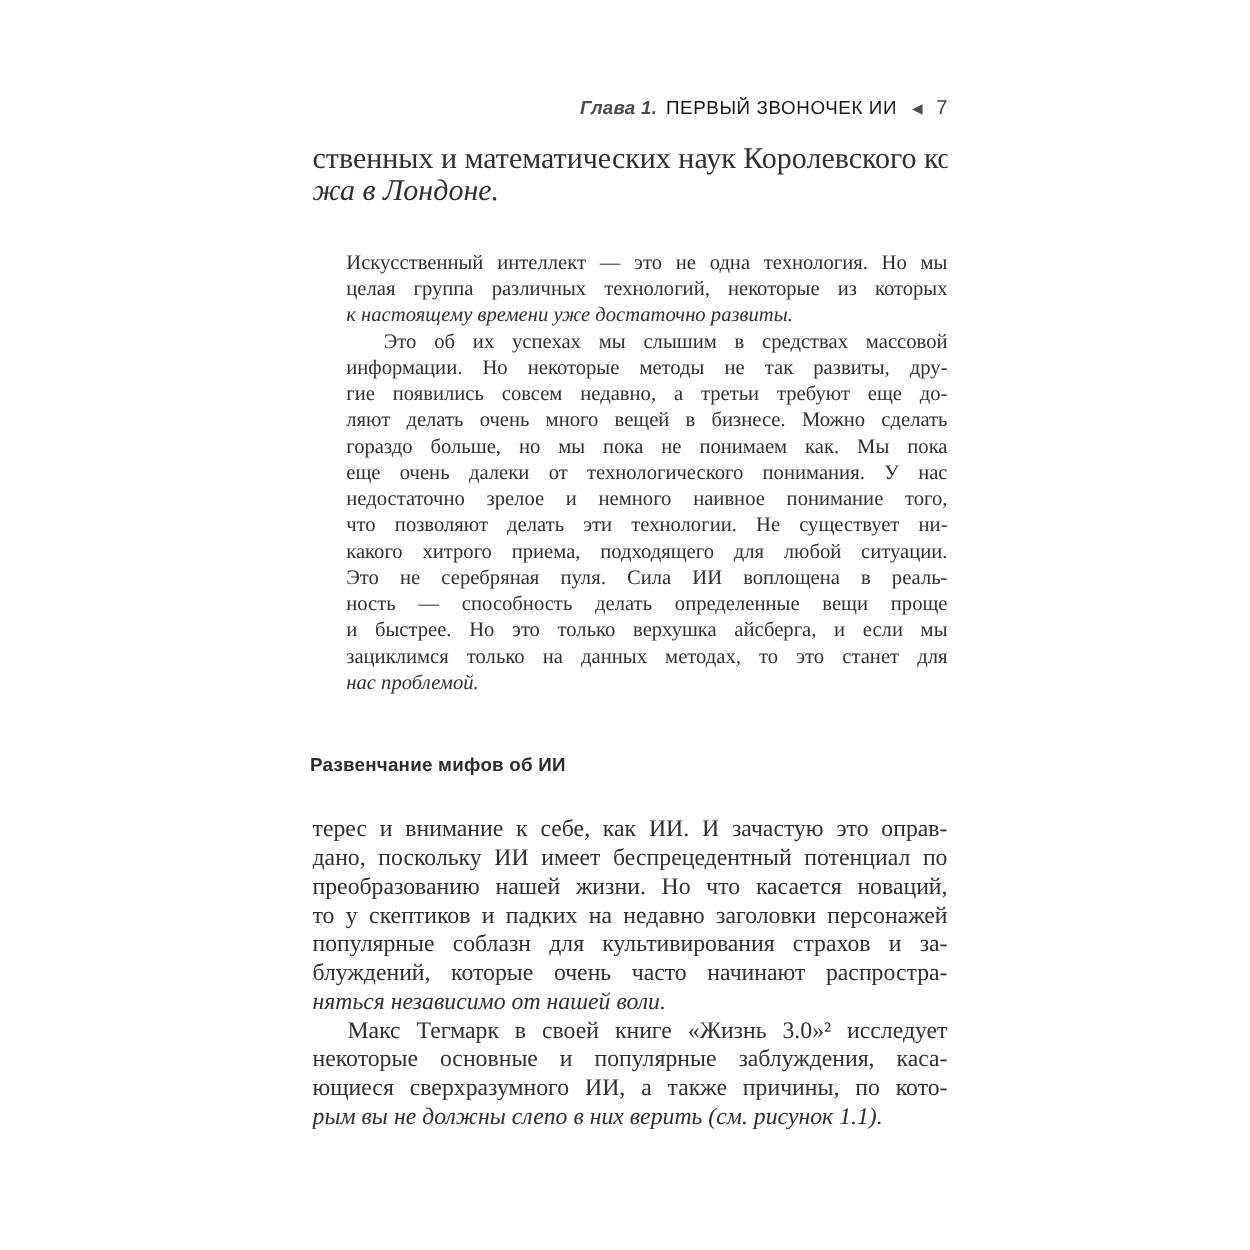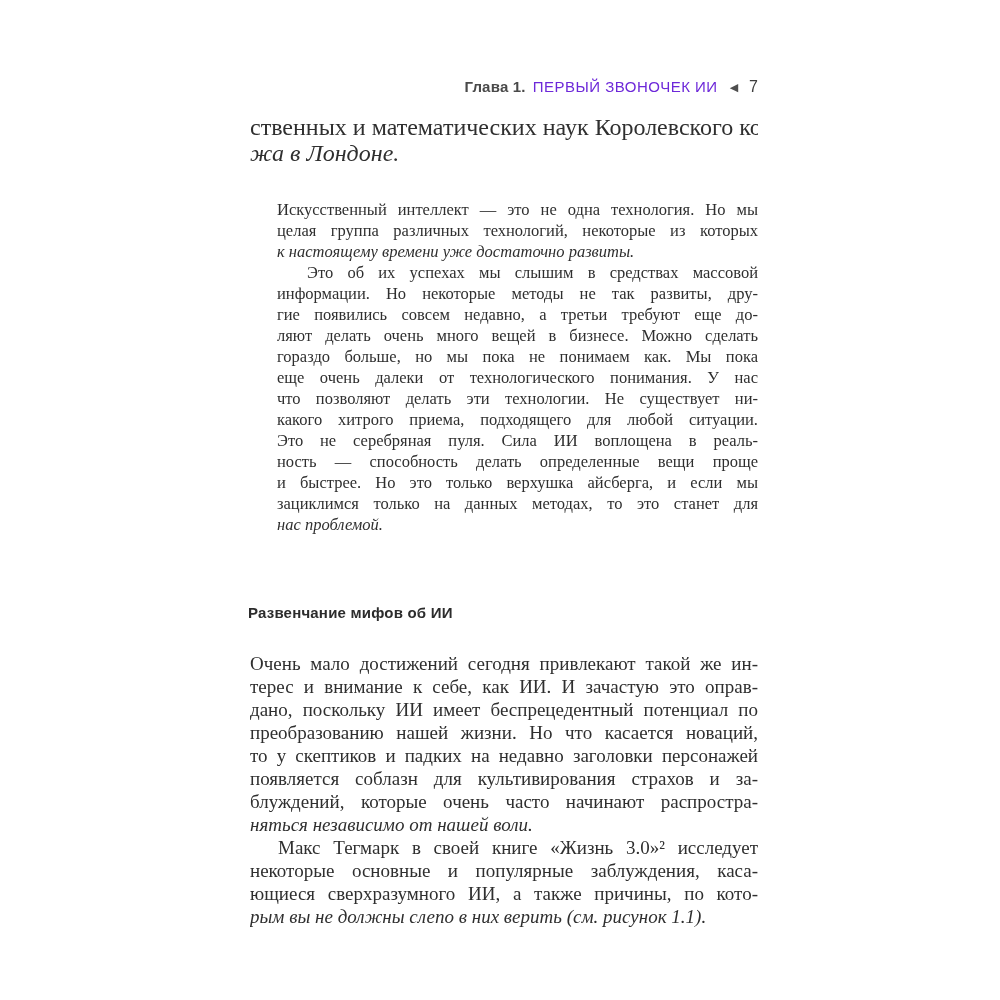--- a/index.html
+++ b/index.html
@@ -17,22 +17,22 @@
 
   
   #running-head {
     position: absolute;
     top: 78px; left: 250px; width: 508px;
     text-align: right;
     font-family: "Liberation Sans", sans-serif;
     font-size: 15px;
     white-space: nowrap;
   }
-  .chap-label { font-weight: bold; color: #4a4a4a; margin-right: 7px; letter-spacing: 0.2px; }
-  .chap-title { color: #6d28d9; letter-spacing: 0.5px; }
+  .chap-label { font-weight: bold; color: #4a4a4a; margin-right: 7px; letter-spacing: 0.2px; font-style: italic; }
+  .chap-title { color: #0f172a; letter-spacing: 0.5px; }
   .tri-icon {
     color: #4f4f4f;
     font-family: "DejaVu Sans", sans-serif;
     font-size: 11px;
     margin: 0 11px 0 12px;
     vertical-align: 1px;
   }
   .page-num { color: #3e3e3e; font-size: 16px; }
 
   
@@ -83,38 +83,38 @@
   <div id="quote-block" class="text-block">
       <div class="line">Искусственный интеллект — это не одна технология. Но мы</div>
       <div class="line">целая группа различных технологий, некоторые из которых</div>
       <div class="line last">к настоящему времени уже достаточно развиты.</div>
       <div class="line indent">Это об их успехах мы слышим в средствах массовой</div>
       <div class="line">информации. Но некоторые методы не так развиты, дру-</div>
       <div class="line">гие появились совсем недавно, а третьи требуют еще до-</div>
       <div class="line">ляют делать очень много вещей в бизнесе. Можно сделать</div>
       <div class="line">гораздо больше, но мы пока не понимаем как. Мы пока</div>
       <div class="line">еще очень далеки от технологического понимания. У нас</div>
+      <div class="line">недостаточно зрелое и немного наивное понимание того,</div>
       <div class="line">что позволяют делать эти технологии. Не существует ни-</div>
       <div class="line">какого хитрого приема, подходящего для любой ситуации.</div>
       <div class="line">Это не серебряная пуля. Сила ИИ воплощена в реаль-</div>
       <div class="line">ность — способность делать определенные вещи проще</div>
       <div class="line">и быстрее. Но это только верхушка айсберга, и если мы</div>
       <div class="line">зациклимся только на данных методах, то это станет для</div>
       <div class="line last">нас проблемой.</div>
     </div>
 
   <h2 id="section-heading">Развенчание мифов об ИИ</h2>
 
   <div id="body-block" class="text-block">
-      <div class="line">Очень мало достижений сегодня привлекают такой же ин-</div>
       <div class="line">терес и внимание к себе, как ИИ. И зачастую это оправ-</div>
       <div class="line">дано, поскольку ИИ имеет беспрецедентный потенциал по</div>
       <div class="line">преобразованию нашей жизни. Но что касается новаций,</div>
       <div class="line">то у скептиков и падких на недавно заголовки персонажей</div>
-      <div class="line">появляется соблазн для культивирования страхов и за-</div>
+      <div class="line">популярные соблазн для культивирования страхов и за-</div>
       <div class="line">блуждений, которые очень часто начинают распростра-</div>
       <div class="line last">няться независимо от нашей воли.</div>
       <div class="line indent">Макс Тегмарк в своей книге «Жизнь 3.0»² исследует</div>
       <div class="line">некоторые основные и популярные заблуждения, каса-</div>
       <div class="line">ющиеся сверхразумного ИИ, а также причины, по кото-</div>
       <div class="line last">рым вы не должны слепо в них верить (см. рисунок 1.1).</div>
     </div>
 
 </div>
 

